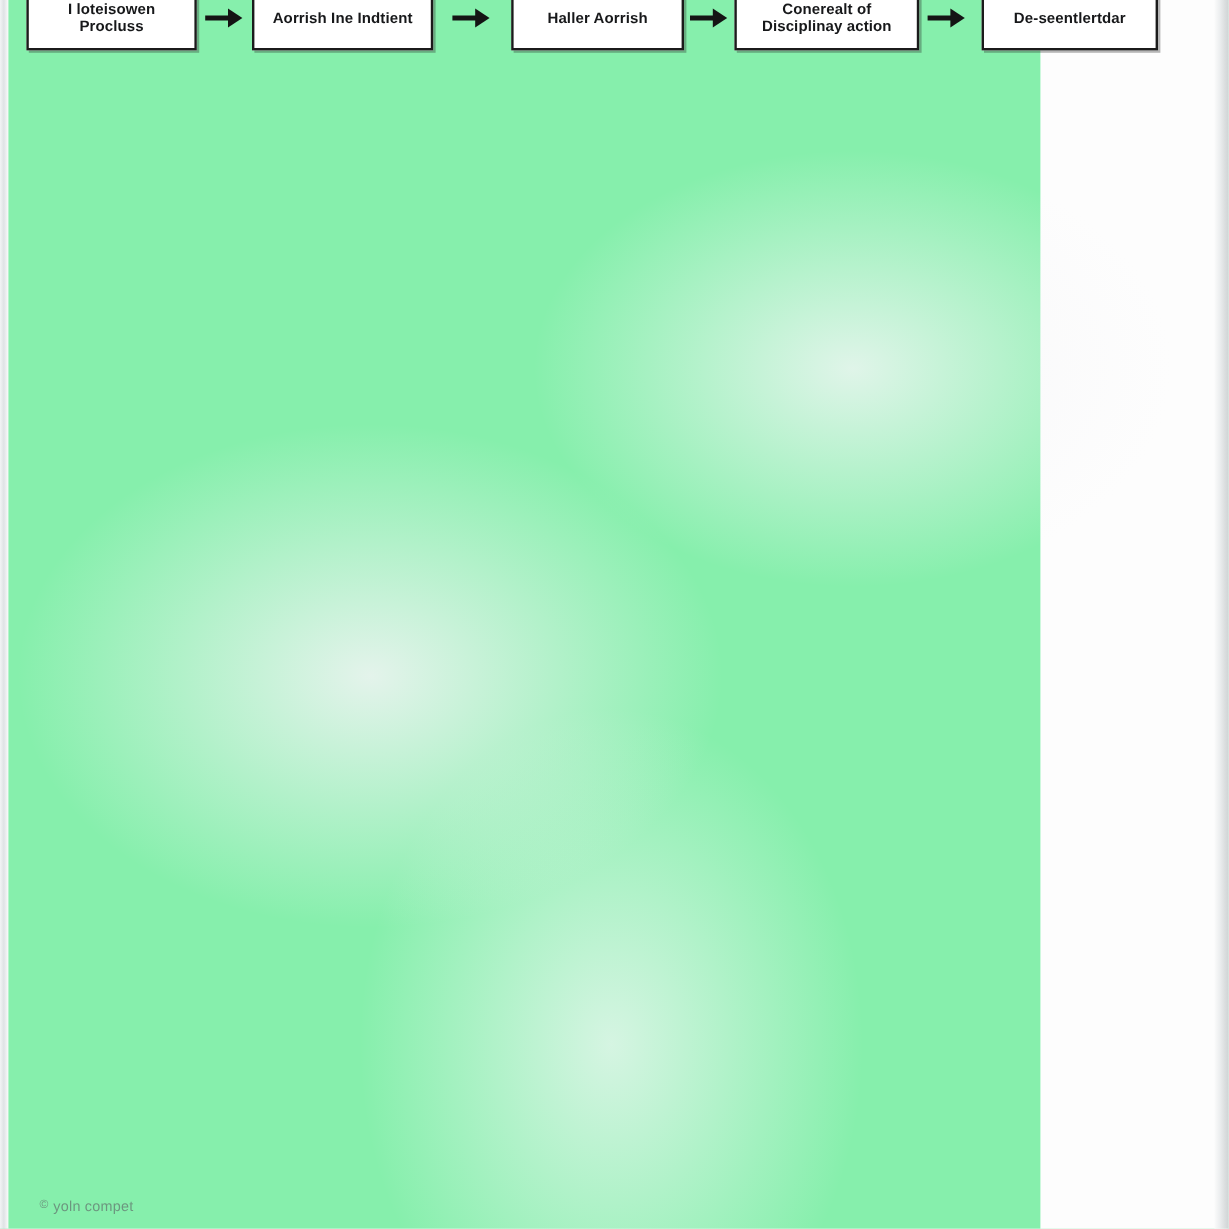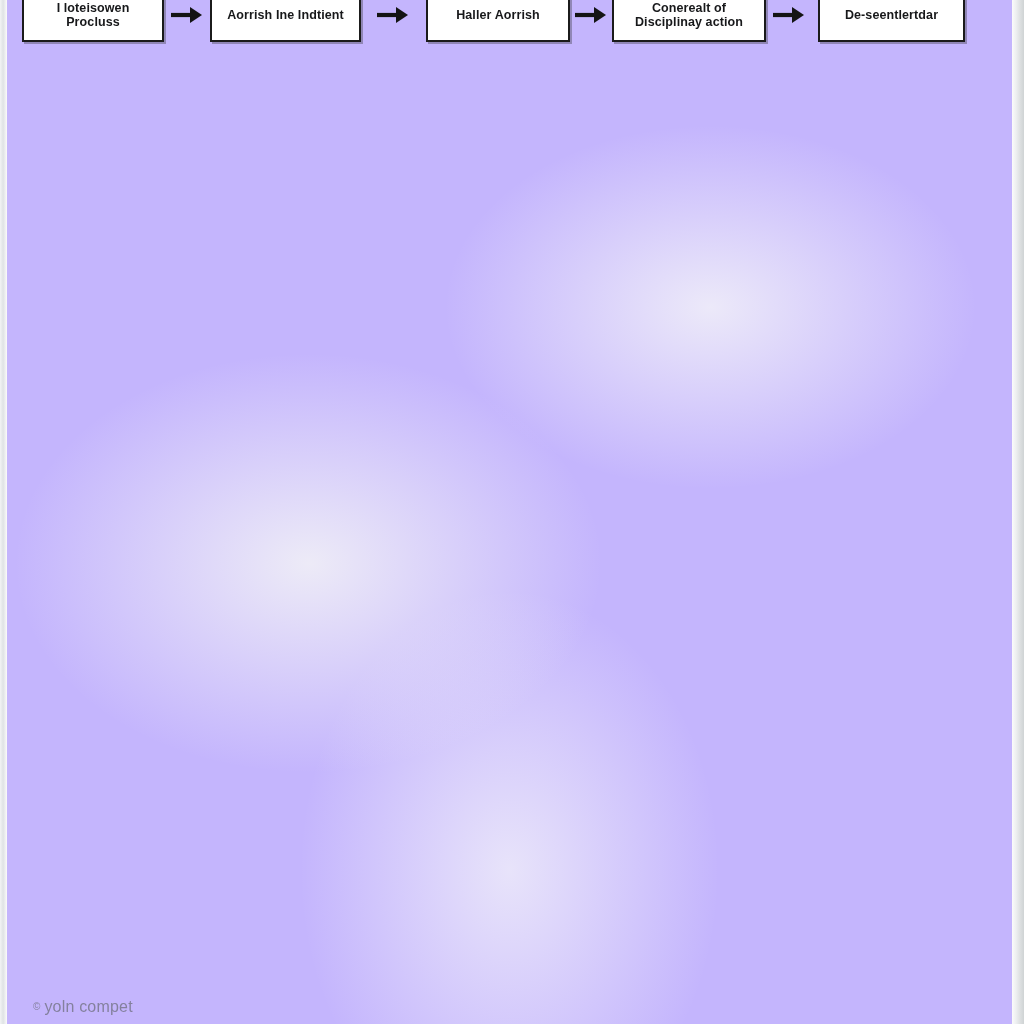--- a/index.html
+++ b/index.html
@@ -11,23 +11,23 @@
     width: 1024px;
     height: 1024px;
     overflow: hidden;
     background: #fdfdfd;
     font-family: "Liberation Sans", sans-serif;
   }
 
   
   #page {
     position: relative;
-    width: 1024px;
+    width: 867px;
     height: 1024px;
-    background: #c4b5fd;
+    background: #86efac;
     box-sizing: border-box;
     text-decoration: underline;
   }
 
   
   #scan-edge-left {
     position: absolute;
     left: 0px;
     top: 0px;
     width: 7px;
@@ -113,21 +113,21 @@
     gap: 4px;
     opacity: 0.62;
   }
   #watermark .wm-mark {
     font-size: 10px;
     color: #5d6164;
     line-height: 1;
   }
   #watermark .wm-text {
     font-family: "Liberation Sans", sans-serif;
-    font-size: 16px;
+    font-size: 12px;
     color: #5d6164;
     letter-spacing: 0.2px;
     filter: blur(0.3px);
   }
 </style>
 </head>
 <body>
 
 <div id="page">
 

